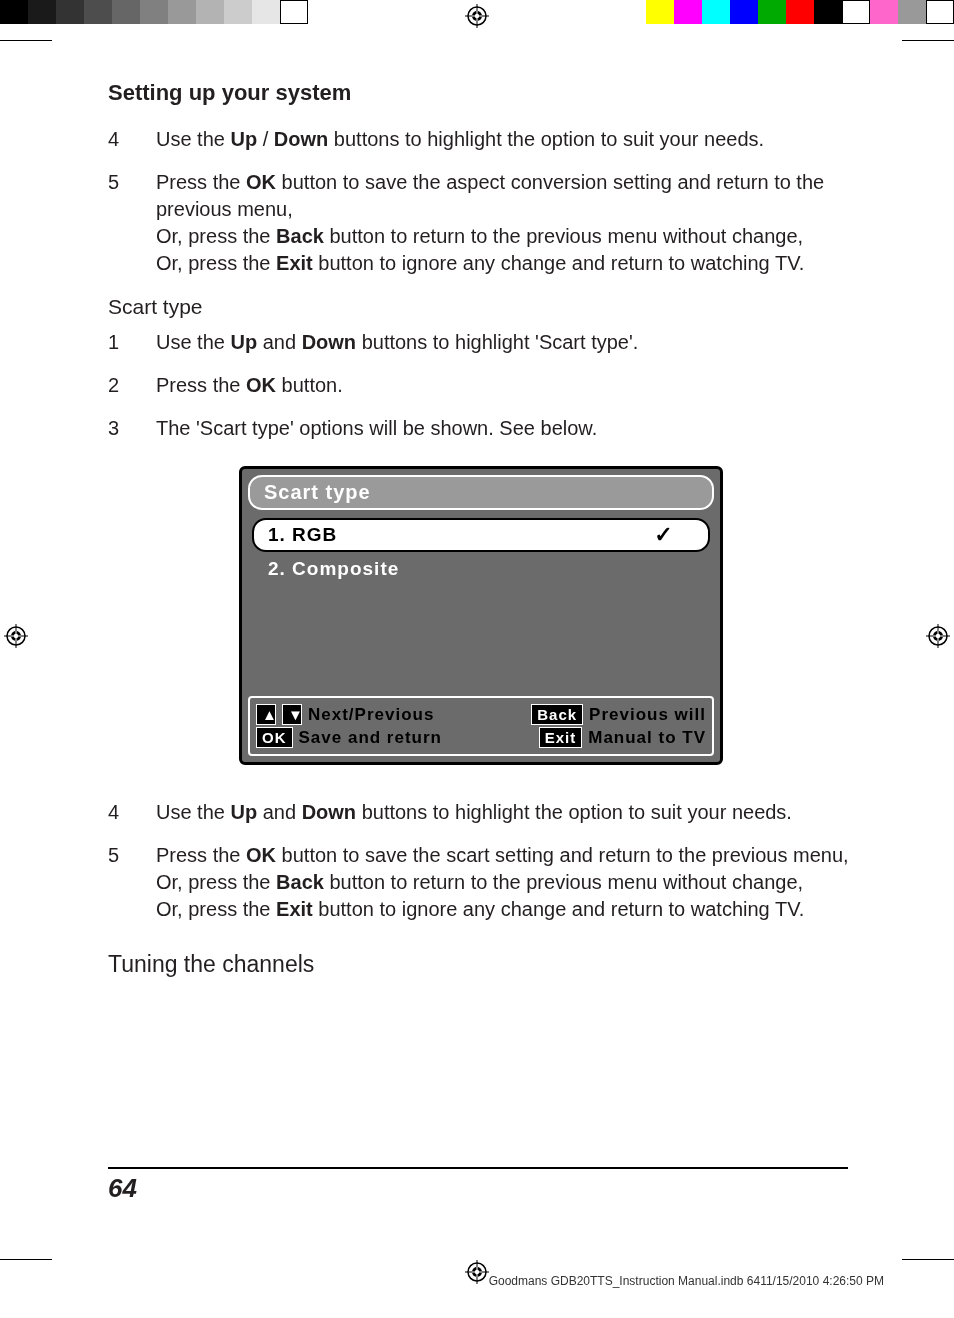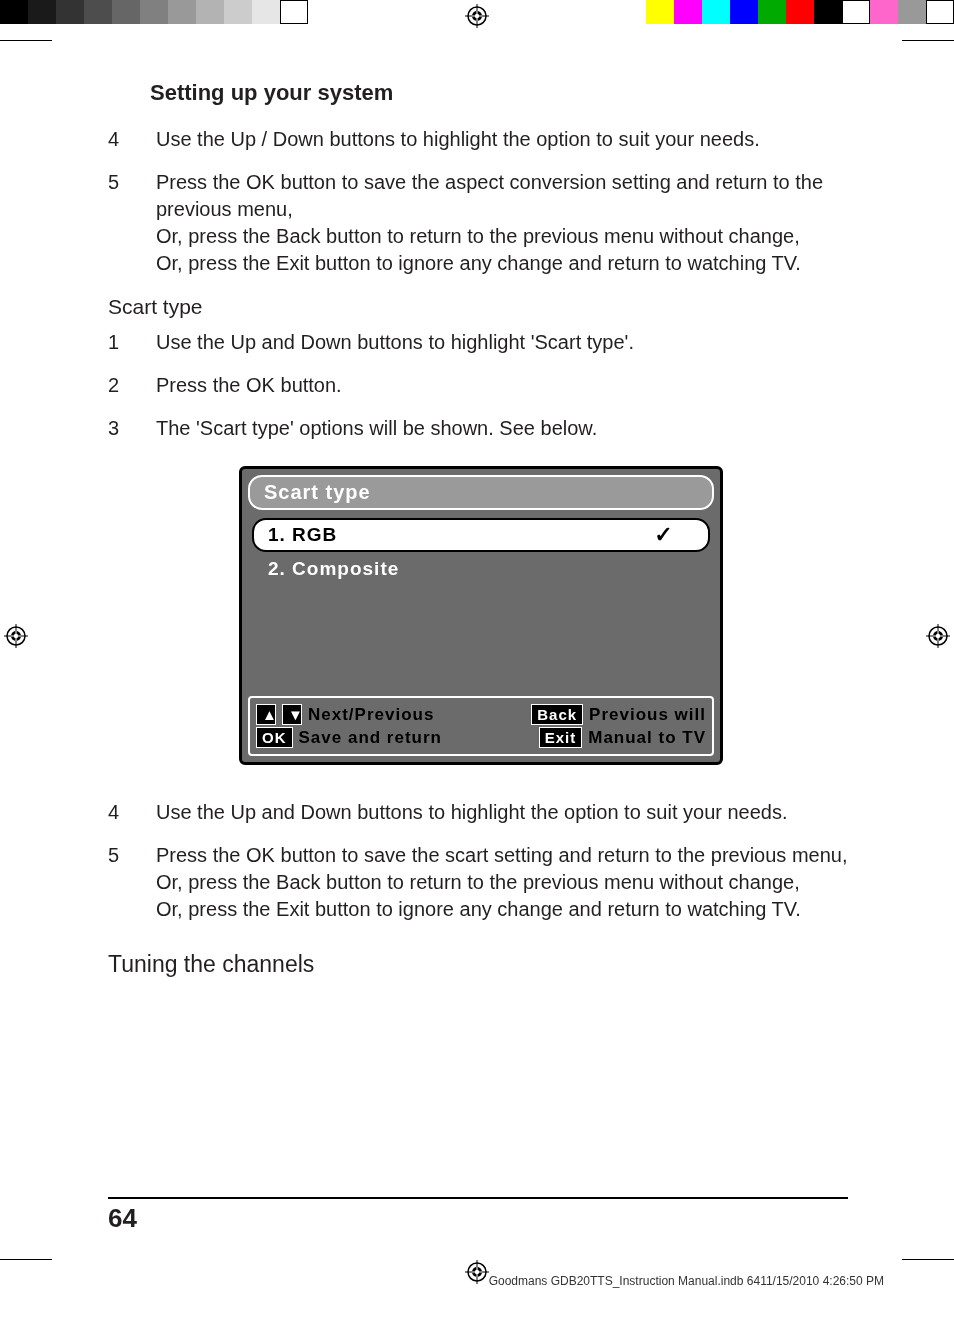--- a/index.html
+++ b/index.html
@@ -58,28 +58,28 @@
   .corner.bl { bottom:58px; left:0; }
   .corner.bl::before { left:0; bottom:0; width:52px; height:1px; }
   .corner.br { bottom:58px; right:0; }
   .corner.br::before { right:0; bottom:0; width:52px; height:1px; }
 
   
   .content {
     position:absolute;
     top:80px; left:108px; right:100px; bottom:120px;
   }
-  h1.section { font-size:22px; font-weight:bold; margin-bottom:20px; font-family:Arial, sans-serif; font-stretch:condensed;margin-left:42px; }
+  h1.section { font-size:22px; font-weight:bold; margin-bottom:20px; font-family:Arial, sans-serif; font-stretch:condensed; }
   h2.sub { font-size:21px; font-weight:400; margin:18px 0 10px; }
   h2.sub2 { font-size:23px; font-weight:400; margin:28px 0 14px; }
   ol.steps { list-style:none; font-size:20px; line-height:1.35; }
   ol.steps > li { display:flex; margin-bottom:16px; }
   ol.steps > li .num { width:48px; flex-shrink:0; }
   ol.steps > li .body { flex:1; }
-  .bold { font-weight:normal; }
+  .bold { font-weight:bold; }
   p.para { font-size:20px; line-height:1.35; margin-bottom:10px; }
 
   
   .osd-wrap { display:flex; justify-content:center; margin:24px 0 34px; }
   .osd {
     width:484px; background:#6b6b6b; border:3px solid #000;
     border-radius:6px; padding:6px; font-family:Arial, sans-serif;
     color:#fff; letter-spacing:1px; font-weight:bold;
   }
   .osd-title {
@@ -95,21 +95,21 @@
   .osd-option .label { flex:1; }
   .check { width:60px; text-align:center; font-size:22px; }
   .osd-spacer { height:110px; }
   .osd-footer { border:2px solid #fff; border-radius:4px; padding:4px 6px; font-size:17px; }
   .osd-row { display:flex; align-items:center; gap:6px; margin:2px 0; }
   .kbox { background:#000; color:#fff; padding:1px 5px; font-size:15px; border:1px solid #fff; }
   .kbox.tri { width:20px; text-align:center; }
   .klabel { color:#000000; }
 
   
-  .pagenum { position:absolute; left:108px; bottom:84px; font-size:26px; font-weight:bold; border-top:2px solid #000; width:740px; padding-top:4px; }
+  .pagenum { position:absolute; left:108px; bottom:114px; font-size:26px; font-weight:bold; border-top:2px solid #000; width:740px; padding-top:4px;font-style:italic; }
   .footer { position:absolute; bottom:30px; left:70px; right:70px; display:flex; justify-content:flex-end; font-size:12px; color:#333; }
 </style>
 </head>
 <body>
 
 <div class="colorbar-row">
   <div class="colorbar gray">
     <div></div>
       <div></div>
       <div></div>

